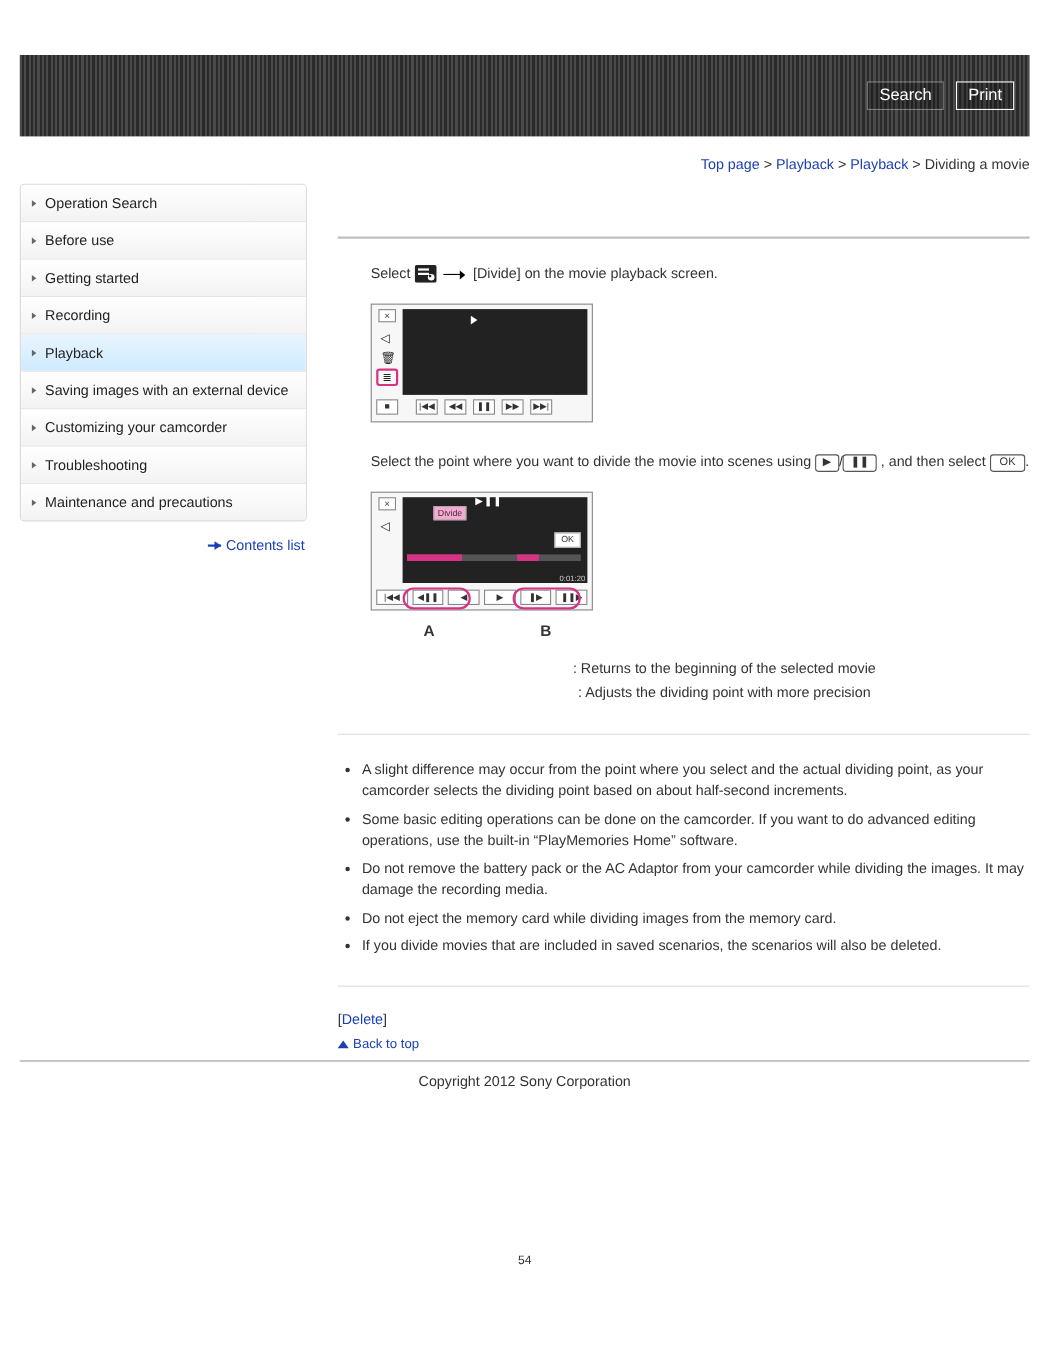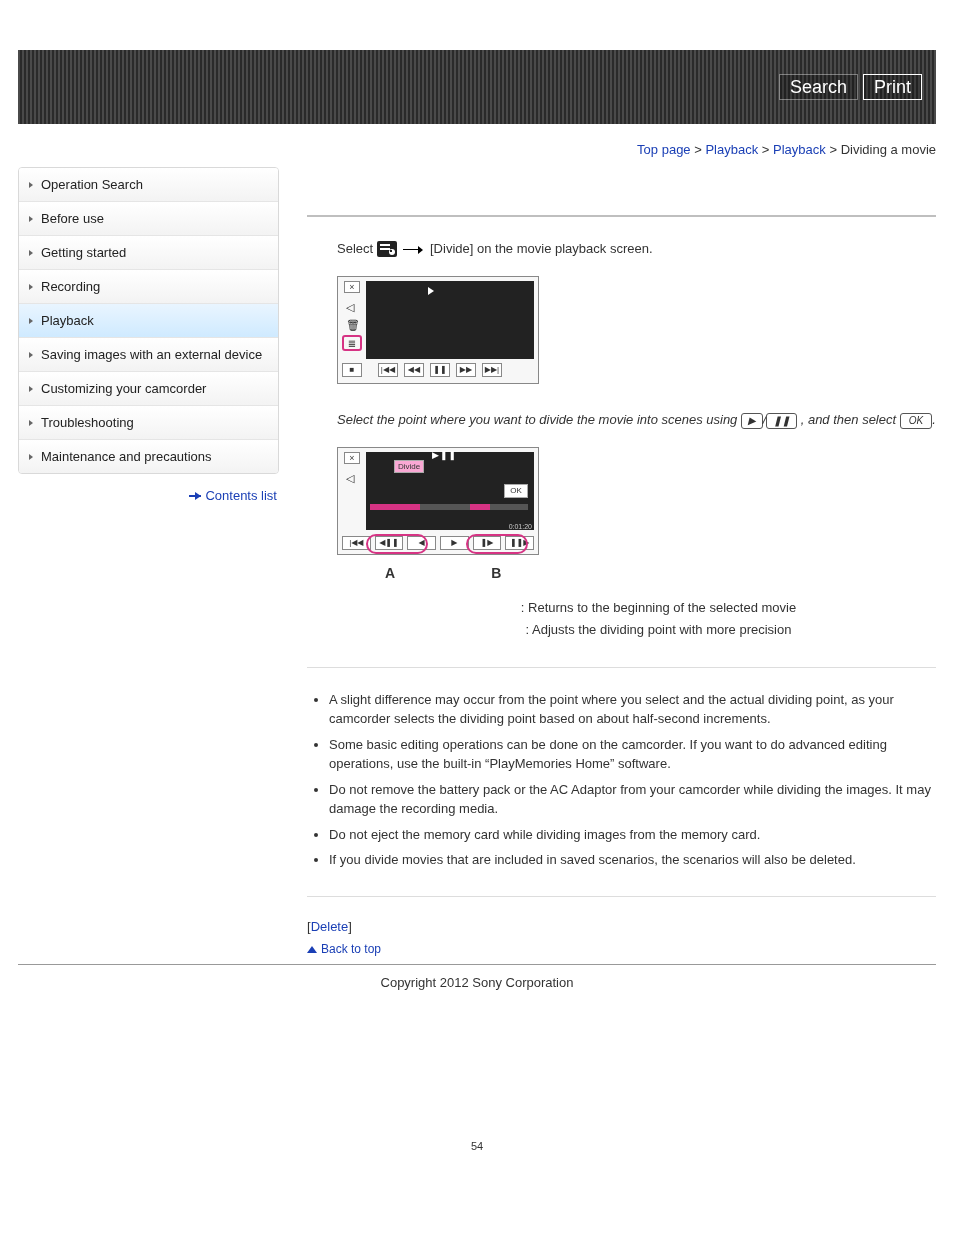--- a/index.html
+++ b/index.html
@@ -5,21 +5,21 @@
   * { margin: 0; padding: 0; box-sizing: border-box; }
   body { font-family: Arial, Helvetica, sans-serif; font-size: 13px; color: #333; background: #fff; }
   .page { width: 954px; margin: 0 auto; padding: 0 18px; position: relative; }
   .topbar {
     height: 74px; margin-top: 50px;
     background: repeating-linear-gradient(90deg, #4a4a4a 0 2px, #2a2a2a 2px 4px);
     position: relative;
   }
   .topbar .btn {
     position: absolute; top: 24px; height: 26px; line-height: 24px;
-    color: #fff; font-size: 18px; border: 1px solid #fff; padding: 0 10px;
+    color: #fff; font-size: 15px; border: 1px solid #fff; padding: 0 10px;
     background: rgba(0,0,0,0.2);
   }
   .topbar .search { right: 78px; border: 1px solid rgba(255,255,255,0.4); }
   .topbar .print { right: 14px; }
   .breadcrumb { text-align: right; font-size: 13px; padding: 18px 0 10px; color: #333; }
   .breadcrumb a { color: #1a3fb5; text-decoration: none; }
   .breadcrumb .sep { color: #333; }
   .layout { display: flex; align-items: flex-start; }
   .sidebar { width: 261px; flex-shrink: 0; }
   .nav { border: 1px solid #d9d9d9; border-radius: 4px; overflow: hidden; }
@@ -165,21 +165,21 @@
         <div class="d1-controls">
           <div class="d1-ctl stop">■</div>
           <div class="d1-ctl">|◀◀</div>
           <div class="d1-ctl">◀◀</div>
           <div class="d1-ctl">❚❚</div>
           <div class="d1-ctl">▶▶</div>
           <div class="d1-ctl">▶▶|</div>
         </div>
       </div>
 
-      <div class="step" style="margin-top:26px;font-style:italic;">
+      <div class="step" style="margin-top:26px;">
         <span>Select the point where you want to divide the movie into scenes using </span>
         <span class="bordered-btn">▶</span><span>/</span><span class="bordered-btn">❚❚</span>
         <span>, and then select </span>
         <span class="bordered-btn" style="padding:0 8px;">OK</span><span>.</span>
       </div>
 
       <div class="diagram2">
         <div class="d2-box">
           <div class="d2-close">×</div>
           <div class="d2-mute">◁</div>

